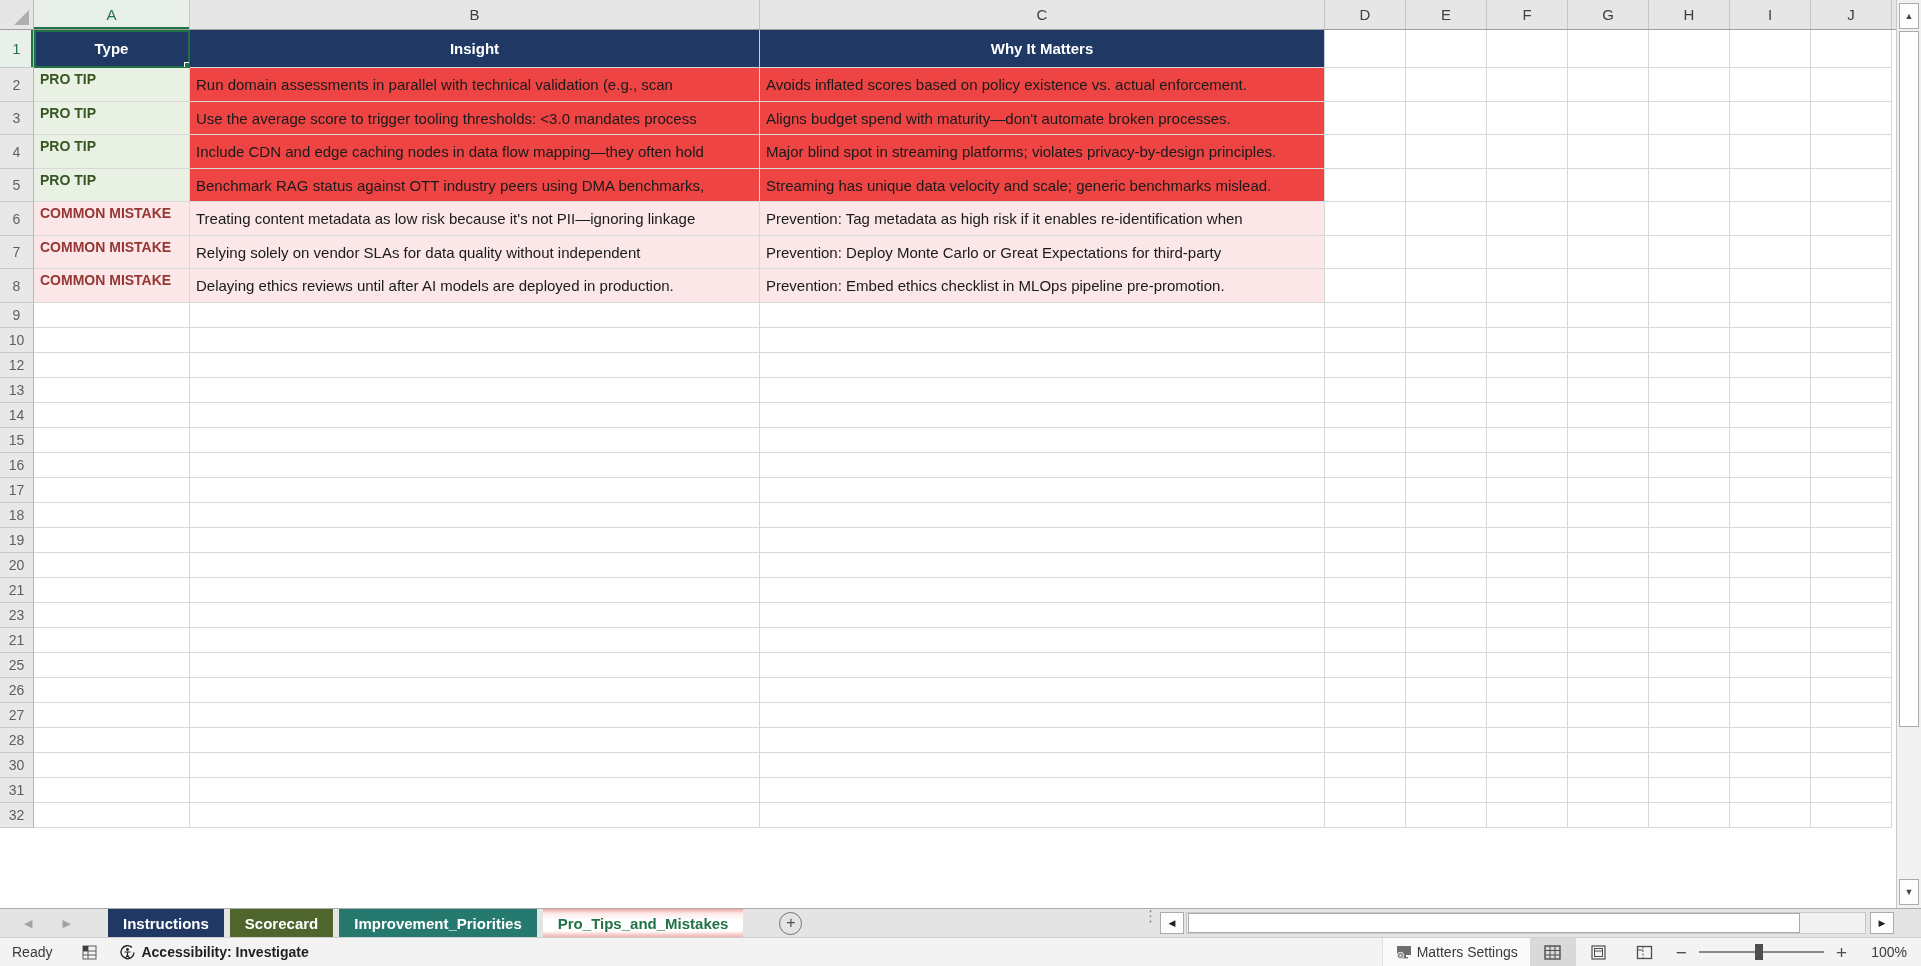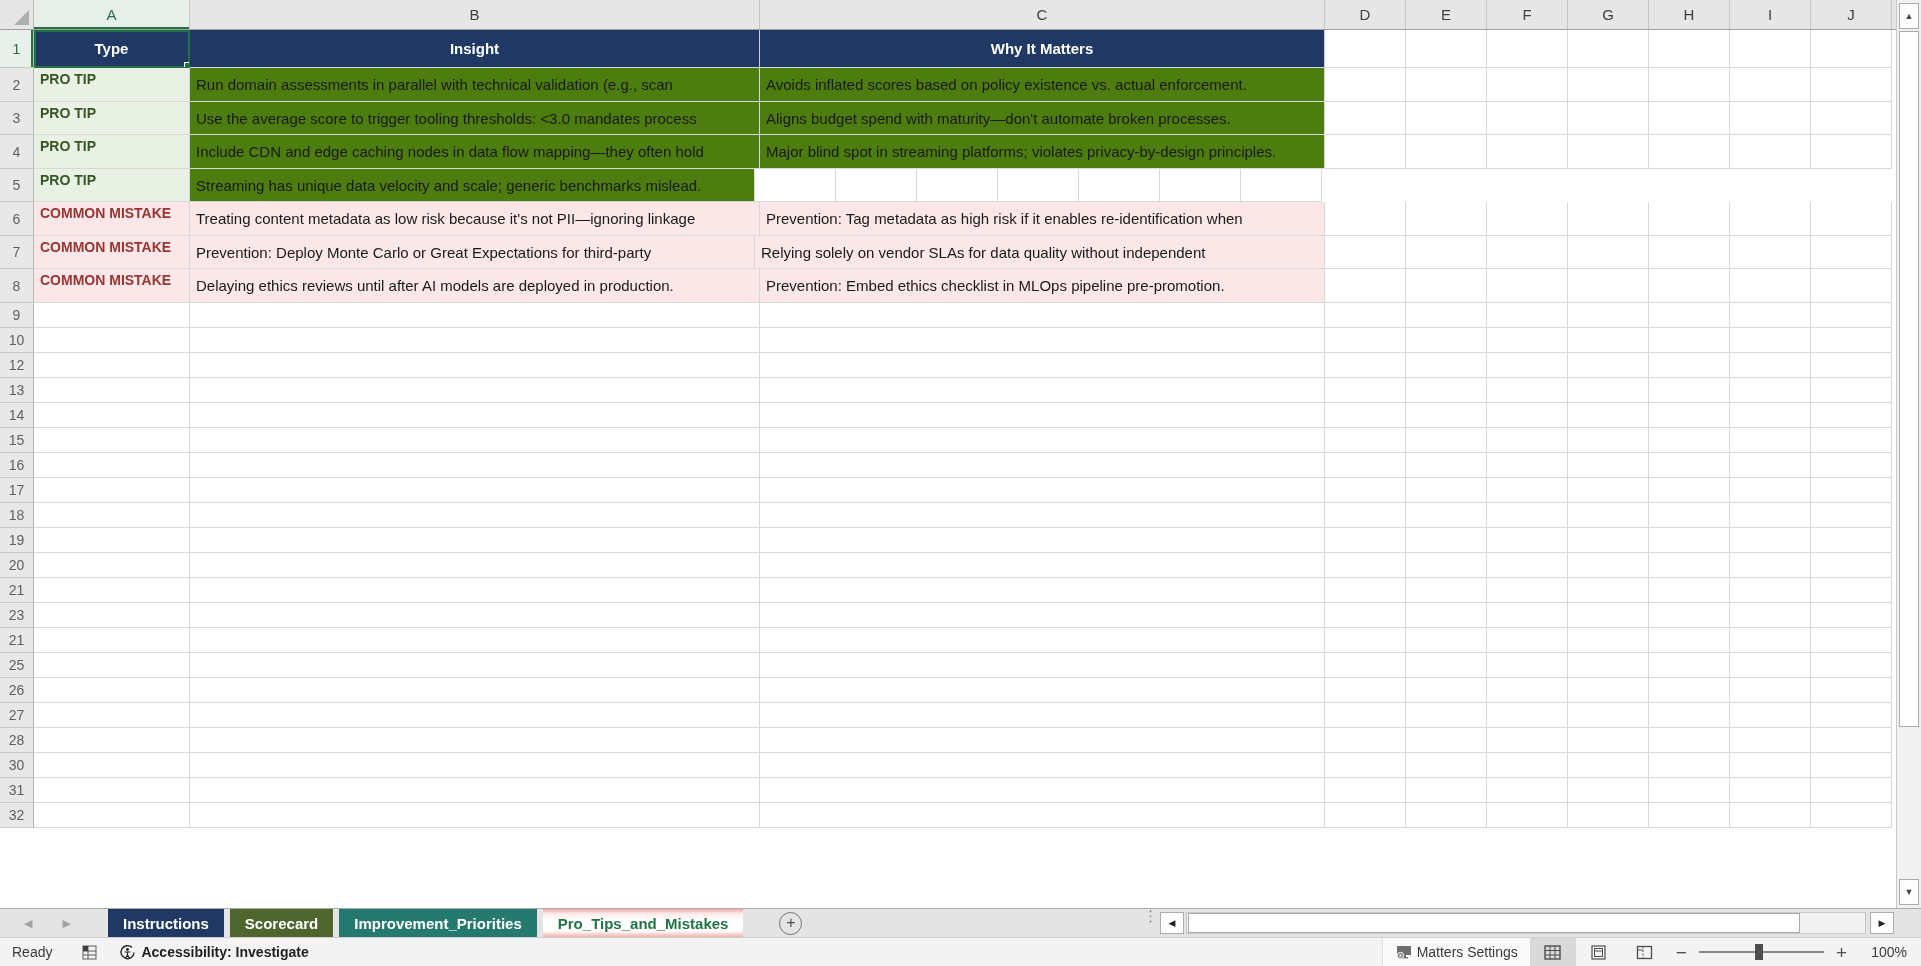--- a/index.html
+++ b/index.html
@@ -26,21 +26,21 @@
         align-items:center;justify-content:center;font-size:14px;color:#5F5F5F;}
   .rowh.active{background:#E9EFE9;box-shadow:inset -2px 0 0 #217346;color:#217346;}
   .cell{flex:none;border-right:1px solid #D8D8D8;border-bottom:1px solid #D8D8D8;
         box-sizing:border-box;font-size:15px;color:#1A1A1A;display:flex;align-items:center;
         padding:0 6px;overflow:hidden;white-space:nowrap;background:#fff;position:relative;}
   .cell.th{background:#1F3864;color:#FFFFFF;font-weight:700;justify-content:center;
            border-right:1px solid rgba(255,255,255,.75);}
   .cell.type{font-weight:700;font-size:14px;align-items:flex-start;padding-top:3px;}
   .cell.tip{background:#E8F1E4;color:#375623;}
   .cell.mistake{background:#FBE7E7;color:#963634;}
-  .cell.tip-body{background:#4d7c0f;color:#1A1A1A;}
+  .cell.tip-body{background:#ef4444;color:#1A1A1A;}
   .cell.mistake-body{background:#FBE7E7;color:#1A1A1A;}
   .cell.selected{outline:2px solid #217346;outline-offset:-2px;z-index:3;}
   .cell.selected::after{content:"";position:absolute;right:-1px;bottom:-1px;width:6px;height:6px;
            background:#217346;border:1px solid #fff;box-sizing:border-box;z-index:4;}
 
   
   .vscroll{position:absolute;right:0;top:0;width:25px;height:908px;background:#F1F1F1;
            border-left:1px solid #C8C8C8;box-sizing:border-box;}
   .vbtn{position:absolute;left:2px;right:2px;height:26px;background:#FDFDFD;
         border:1px solid #ABABAB;box-sizing:border-box;display:flex;align-items:center;
@@ -161,20 +161,21 @@
         <div class="cell" style="width: 81px;"></div>
         <div class="cell" style="width: 81px;"></div>
         <div class="cell" style="width: 81px;"></div>
         <div class="cell" style="width: 81px;"></div>
         <div class="cell" style="width: 81px;"></div>
         <div class="cell" style="width: 81px;"></div>
       </div>
       <div class="grow" style="height: 33px;">
         <div class="rowh">5</div>
         <div class="cell type tip" style="width: 156px;">PRO TIP</div>
+        <div class="cell tip-body" style="width: 570px;">Benchmark RAG status against OTT industry peers using DMA benchmarks,</div>
         <div class="cell tip-body" style="width: 565px;">Streaming has unique data velocity and scale; generic benchmarks mislead.</div>
         <div class="cell" style="width: 81px;"></div>
         <div class="cell" style="width: 81px;"></div>
         <div class="cell" style="width: 81px;"></div>
         <div class="cell" style="width: 81px;"></div>
         <div class="cell" style="width: 81px;"></div>
         <div class="cell" style="width: 81px;"></div>
         <div class="cell" style="width: 81px;"></div>
       </div>
       <div class="grow" style="height: 34px;">
@@ -186,22 +187,22 @@
         <div class="cell" style="width: 81px;"></div>
         <div class="cell" style="width: 81px;"></div>
         <div class="cell" style="width: 81px;"></div>
         <div class="cell" style="width: 81px;"></div>
         <div class="cell" style="width: 81px;"></div>
         <div class="cell" style="width: 81px;"></div>
       </div>
       <div class="grow" style="height: 33px;">
         <div class="rowh">7</div>
         <div class="cell type mistake" style="width: 156px;">COMMON MISTAKE</div>
+        <div class="cell mistake-body" style="width: 570px;">Relying solely on vendor SLAs for data quality without independent</div>
         <div class="cell mistake-body" style="width: 565px;">Prevention: Deploy Monte Carlo or Great Expectations for third-party</div>
-        <div class="cell mistake-body" style="width: 570px;">Relying solely on vendor SLAs for data quality without independent</div>
         <div class="cell" style="width: 81px;"></div>
         <div class="cell" style="width: 81px;"></div>
         <div class="cell" style="width: 81px;"></div>
         <div class="cell" style="width: 81px;"></div>
         <div class="cell" style="width: 81px;"></div>
         <div class="cell" style="width: 81px;"></div>
         <div class="cell" style="width: 81px;"></div>
       </div>
       <div class="grow" style="height: 34px;">
         <div class="rowh">8</div>

